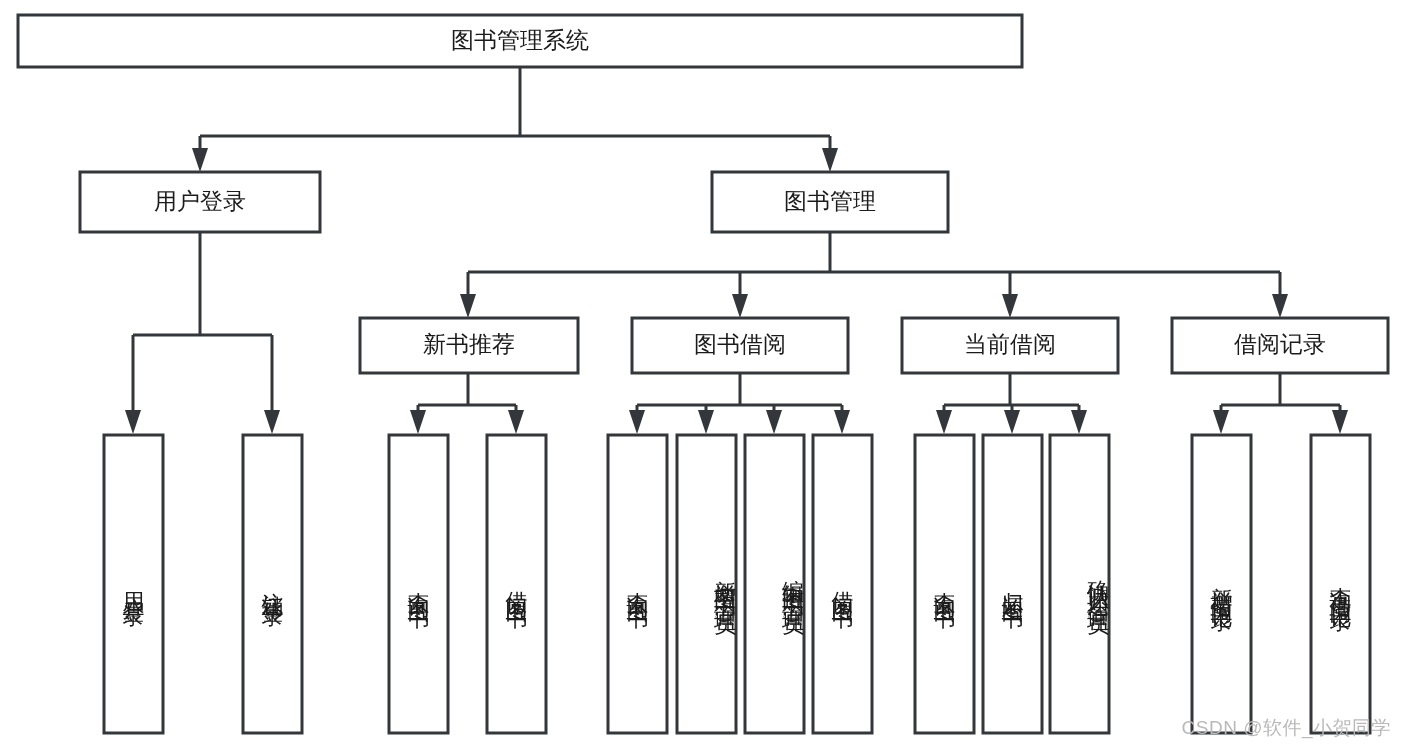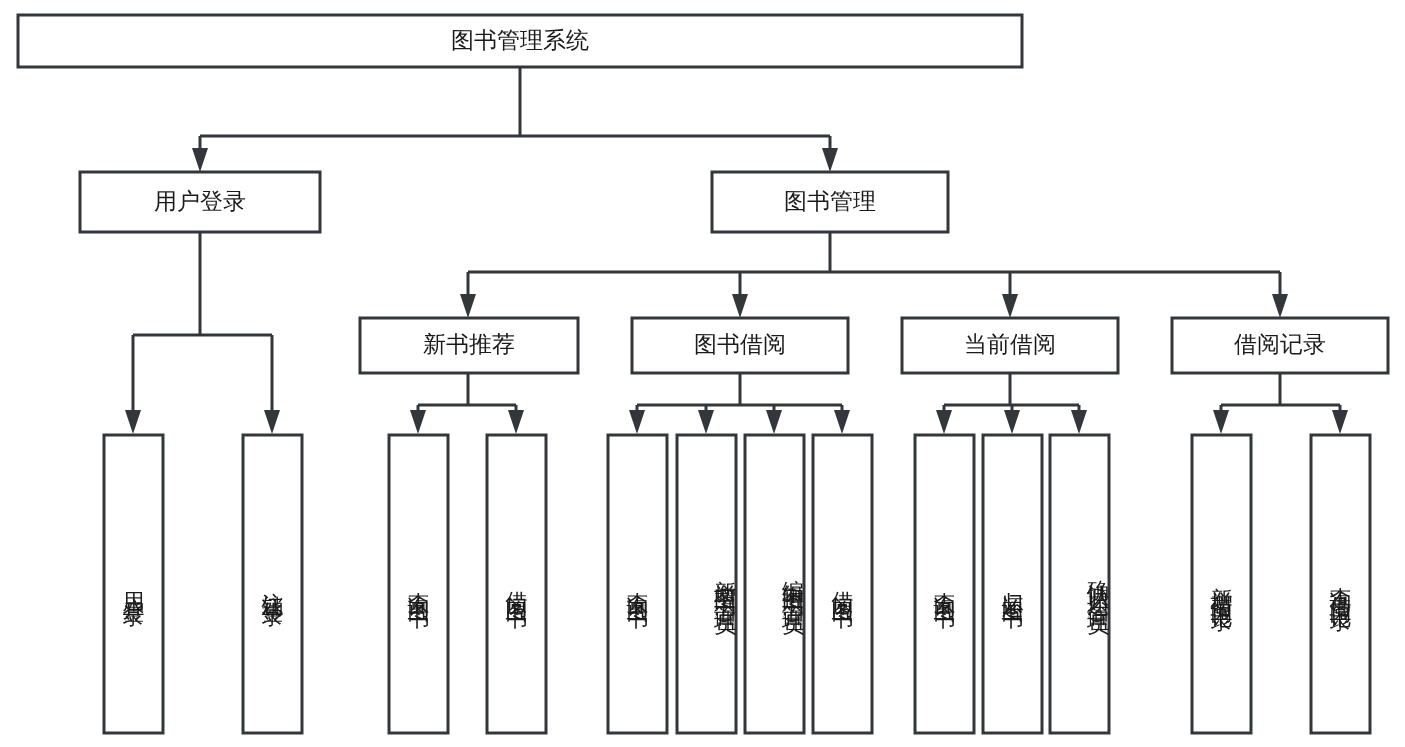--- a/index.html
+++ b/index.html
@@ -222,13 +222,14 @@
   <div class="leaf-label" style="left:745px; top:440px; width:59px; height:288px; align-items:flex-start;">编辑图书（管理员）</div>
   <div class="leaf-label" style="left:813px; top:435px; width:59px; height:298px;">借阅图书</div>
 
   <div class="leaf-label" style="left:915px; top:435px; width:59px; height:298px;">查询图书</div>
   <div class="leaf-label" style="left:983px; top:435px; width:59px; height:298px;">归还图书</div>
   <div class="leaf-label" style="left:1050px; top:440px; width:59px; height:288px; align-items:flex-start;">确认归还（管理员）</div>
 
   <div class="leaf-label" style="left:1192px; top:435px; width:59px; height:298px;">新增借阅记录</div>
   <div class="leaf-label" style="left:1311px; top:435px; width:59px; height:298px;">查询借阅记录</div>
 
+  <div class="watermark">CSDN @软件_小贺同学</div>
 </div>
 
 </body></html>

